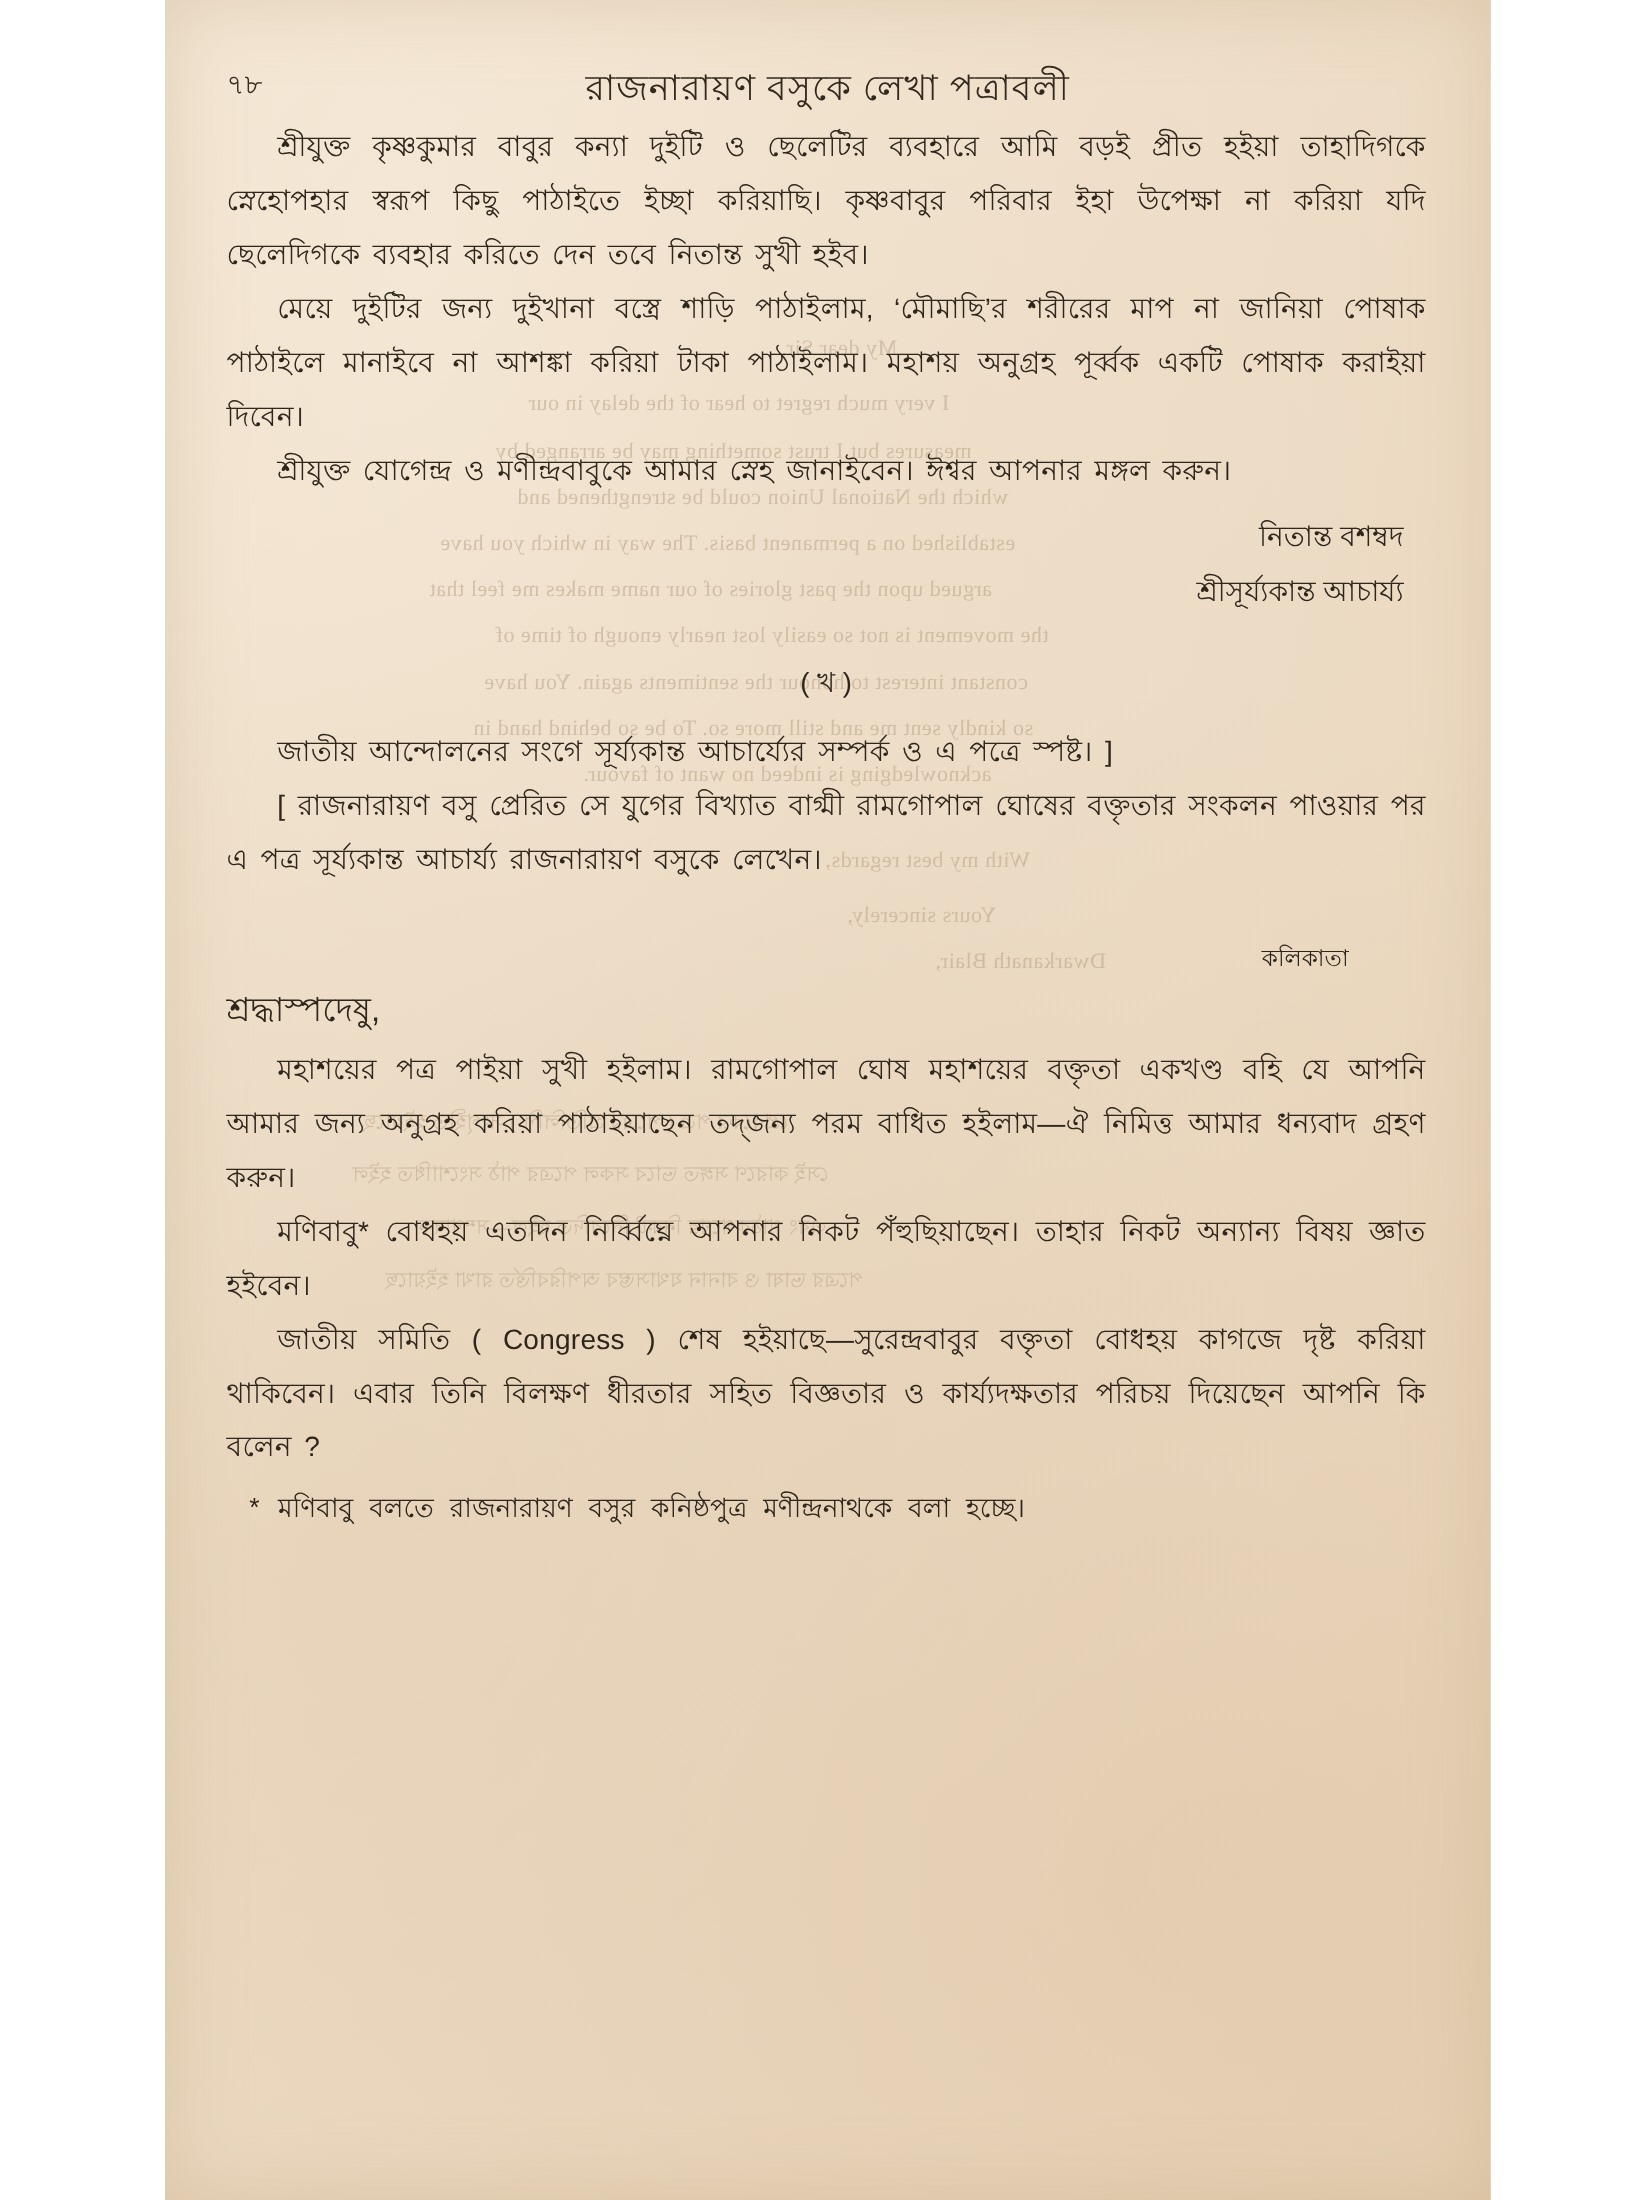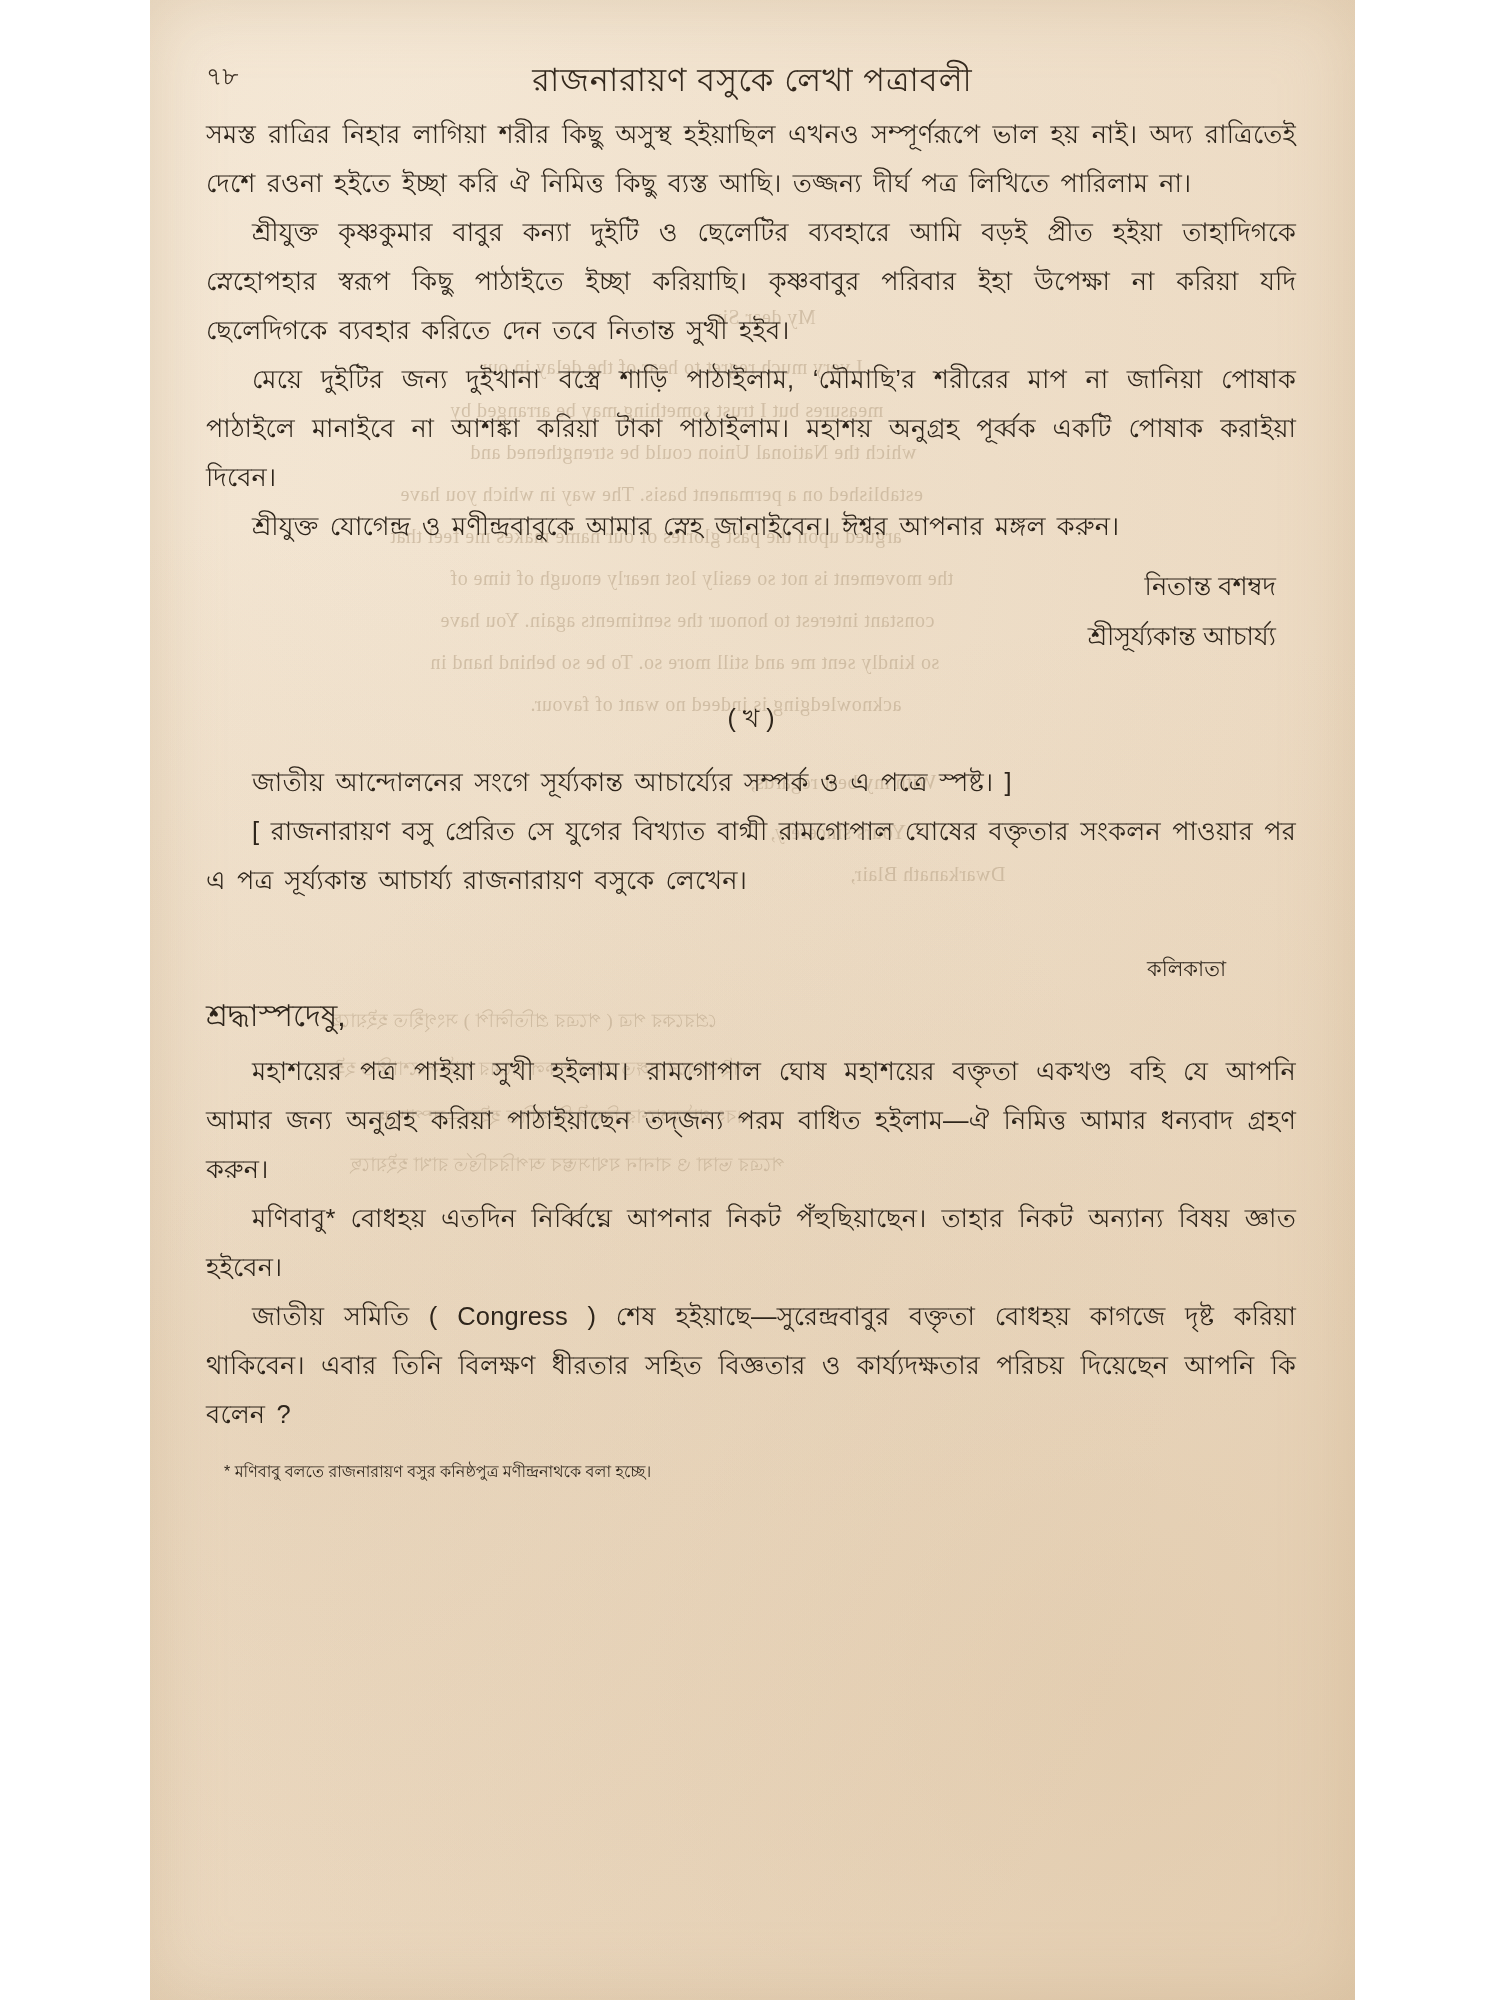--- a/index.html
+++ b/index.html
@@ -127,25 +127,26 @@
     padding-right: 70px;
     font-size: 21px;
     margin-top: 48px;
   }
   .salutation {
     font-size: 30px;
     margin-top: 4px;
     margin-bottom: 4px;
   }
   .footnote {
-    font-size: 16px;
+    font-size: 24px;
     line-height: 34px;
     padding-left: 18px;
     text-indent: 0;
     margin-top: 16px;
+    font-family: Liberation Mono, monospace;
   }
   .latin { font-family: "Liberation Serif", serif; }
 </style>
 </head>
 <body>
 
 <div class="page">
   <div class="scan">
 
     <div class="bleed b-en" style="left:560px; top:295px;">My dear Sir,</div>
@@ -167,21 +168,20 @@
     <div class="bleed b-bn" style="left:230px; top:1096px;">এবং পাঠকগণের নিকট নিবেদিত হইল—সম্পাদক</div>
     <div class="bleed b-bn" style="left:200px; top:1144px;">পত্রের ভাষা ও বানান যথাসম্ভব অপরিবর্ত্তিত রাখা হইয়াছে</div>
 
     <div class="runhead">
       <div class="folio">৭৮</div>
       <div class="runtitle">রাজনারায়ণ বসুকে লেখা পত্রাবলী</div>
     </div>
 
     <div class="body">
 
-      <p class="para">সমস্ত রাত্রির নিহার লাগিয়া শরীর কিছু অসুস্থ হইয়াছিল এখনও সম্পূর্ণরূপে ভাল হয় নাই।   অদ্য রাত্রিতেই দেশে রওনা হইতে ইচ্ছা করি ঐ নিমিত্ত কিছু ব্যস্ত আছি।   তজ্জন্য দীর্ঘ পত্র লিখিতে পারিলাম না।</p>
       <p class="para indent">শ্রীযুক্ত কৃষ্ণকুমার বাবুর কন্যা দুইটি ও ছেলেটির ব্যবহারে আমি বড়ই প্রীত হইয়া তাহাদিগকে স্নেহোপহার স্বরূপ কিছু পাঠাইতে ইচ্ছা করিয়াছি। কৃষ্ণবাবুর পরিবার ইহা উপেক্ষা না করিয়া যদি ছেলেদিগকে ব্যবহার করিতে দেন তবে নিতান্ত সুখী হইব।</p>
       <p class="para indent">মেয়ে দুইটির জন্য দুইখানা বস্ত্রে শাড়ি পাঠাইলাম, ‘মৌমাছি’র শরীরের মাপ না জানিয়া পোষাক পাঠাইলে মানাইবে না আশঙ্কা করিয়া টাকা পাঠাইলাম।   মহাশয় অনুগ্রহ পূর্ব্বক একটি পোষাক করাইয়া দিবেন।</p>
       <p class="para indent">শ্রীযুক্ত যোগেন্দ্র ও মণীন্দ্রবাবুকে আমার স্নেহ জানাইবেন।   ঈশ্বর আপনার মঙ্গল করুন।</p>
 
       <div class="sig-block">
         <div>নিতান্ত বশম্বদ</div>
         <div>শ্রীসূর্য্যকান্ত আচার্য্য</div>
       </div>
 
       <div class="centered">( খ )</div>

